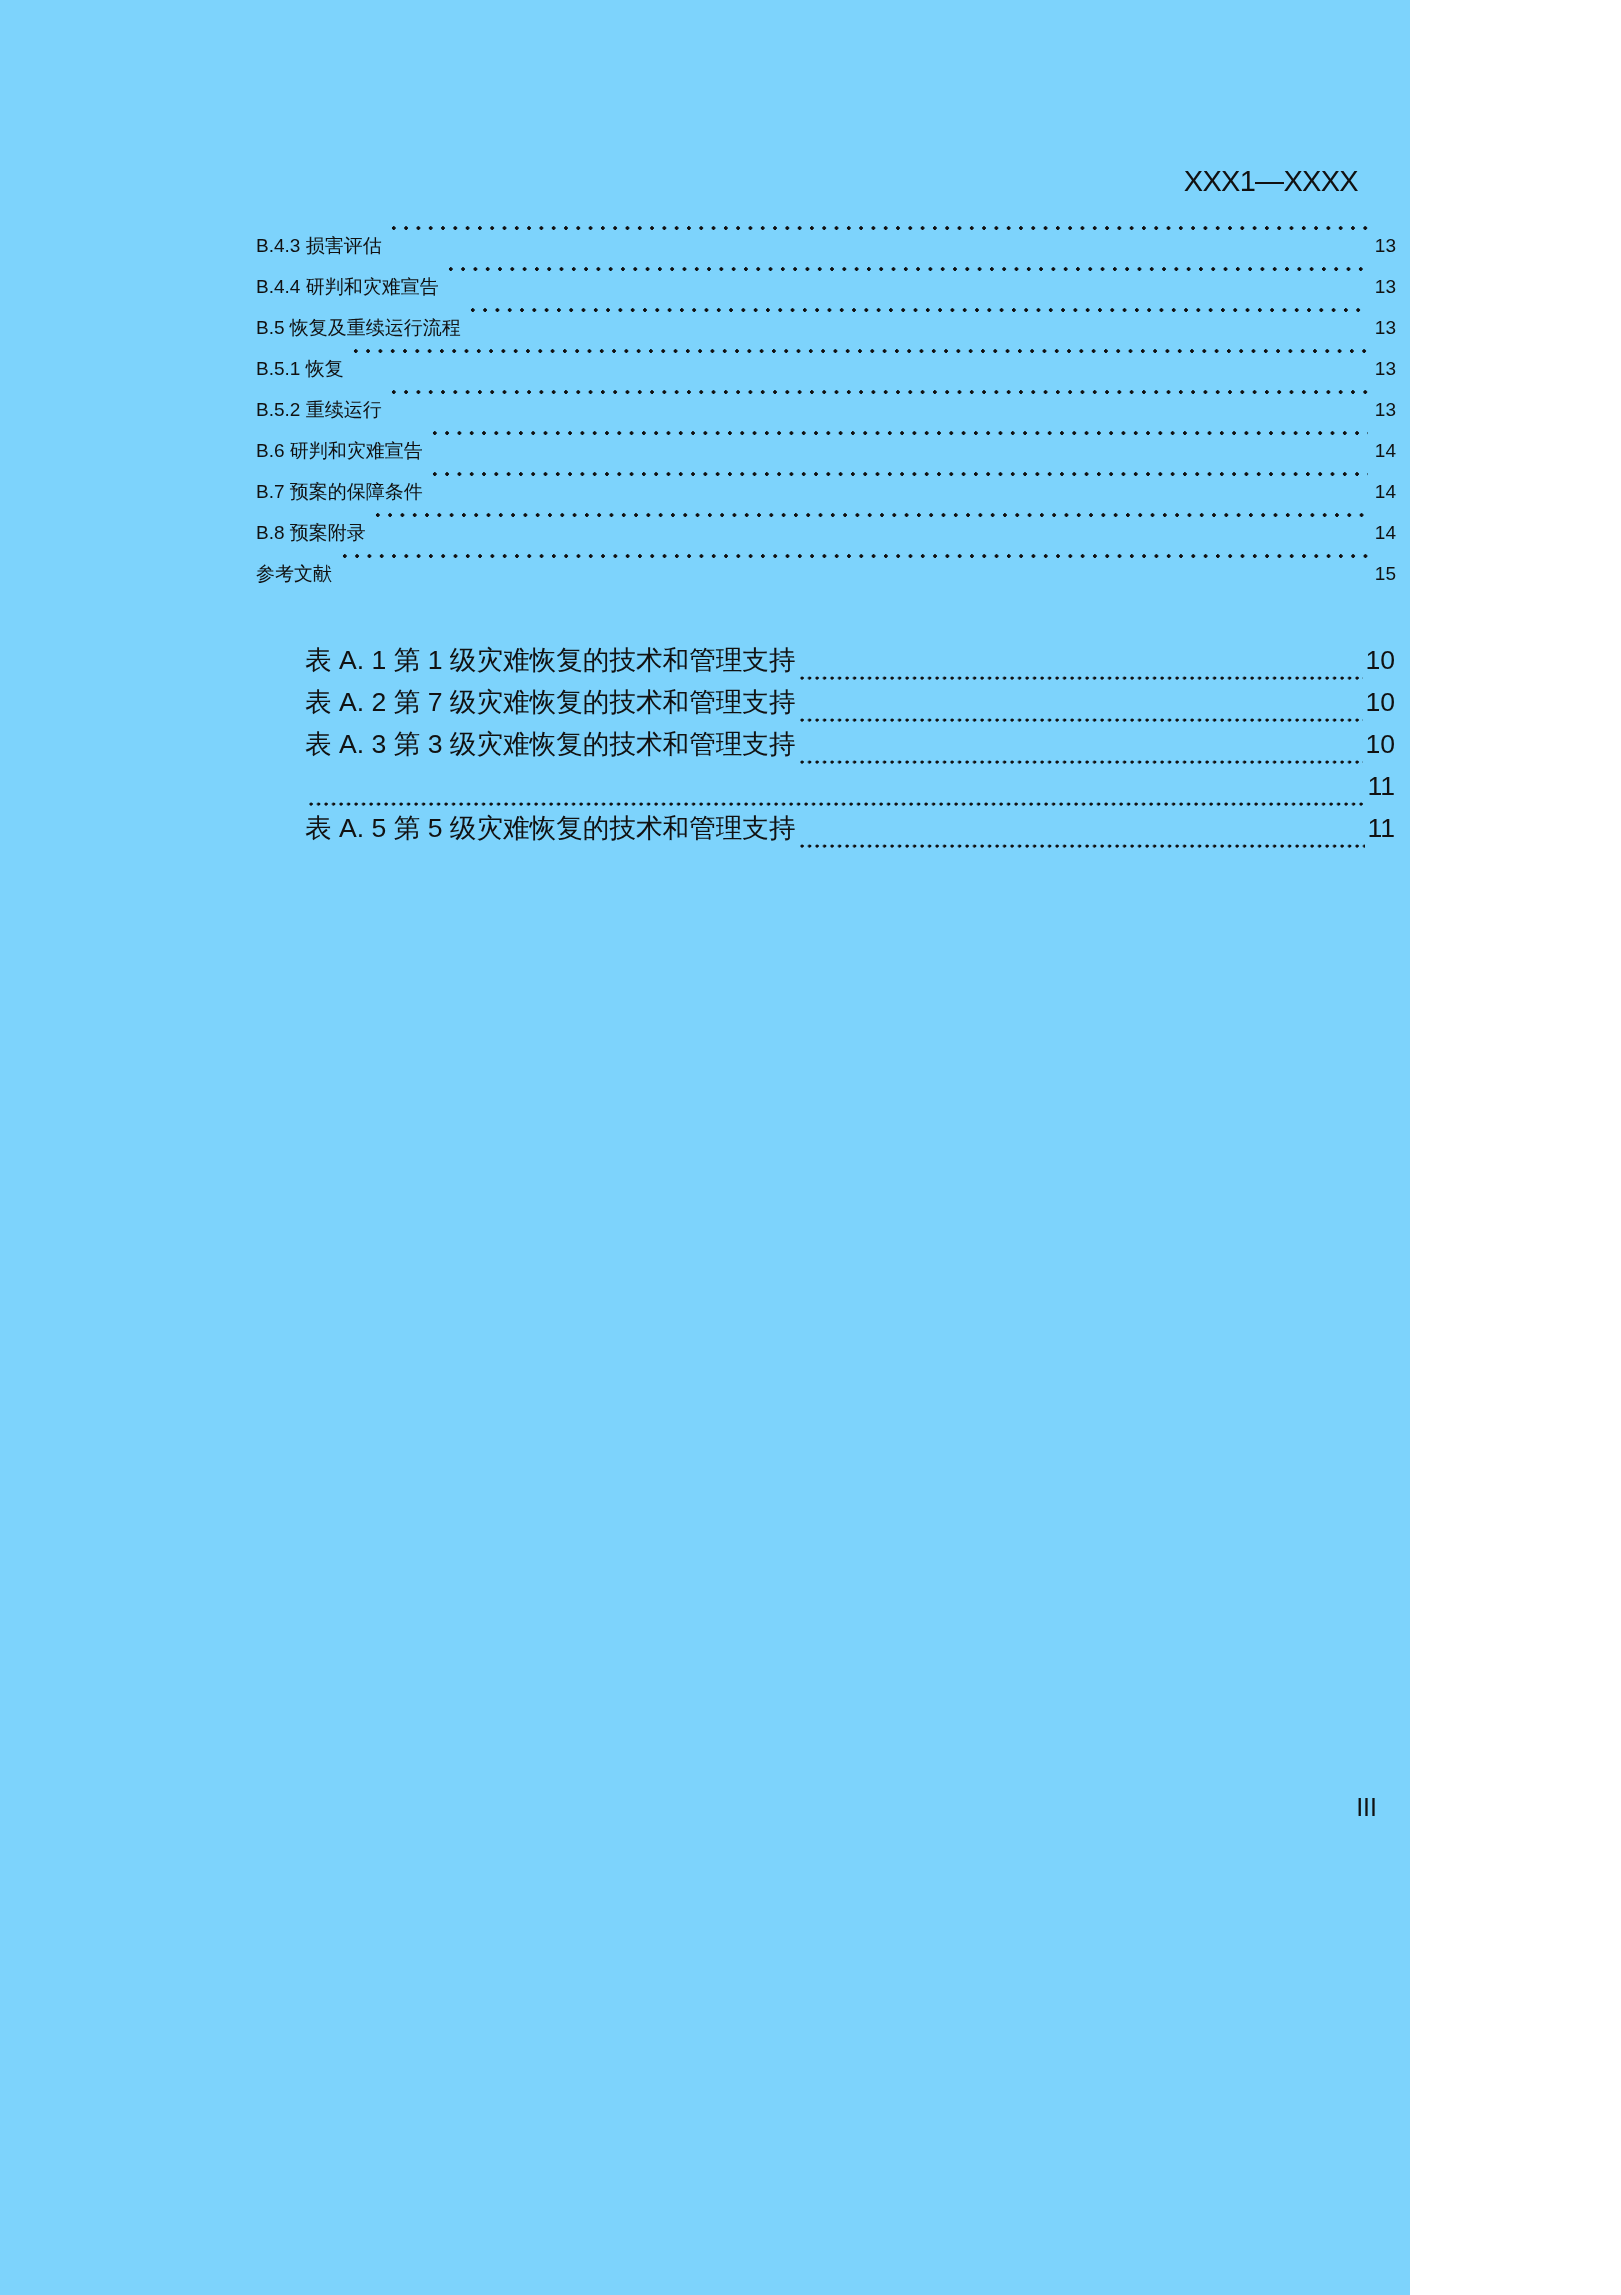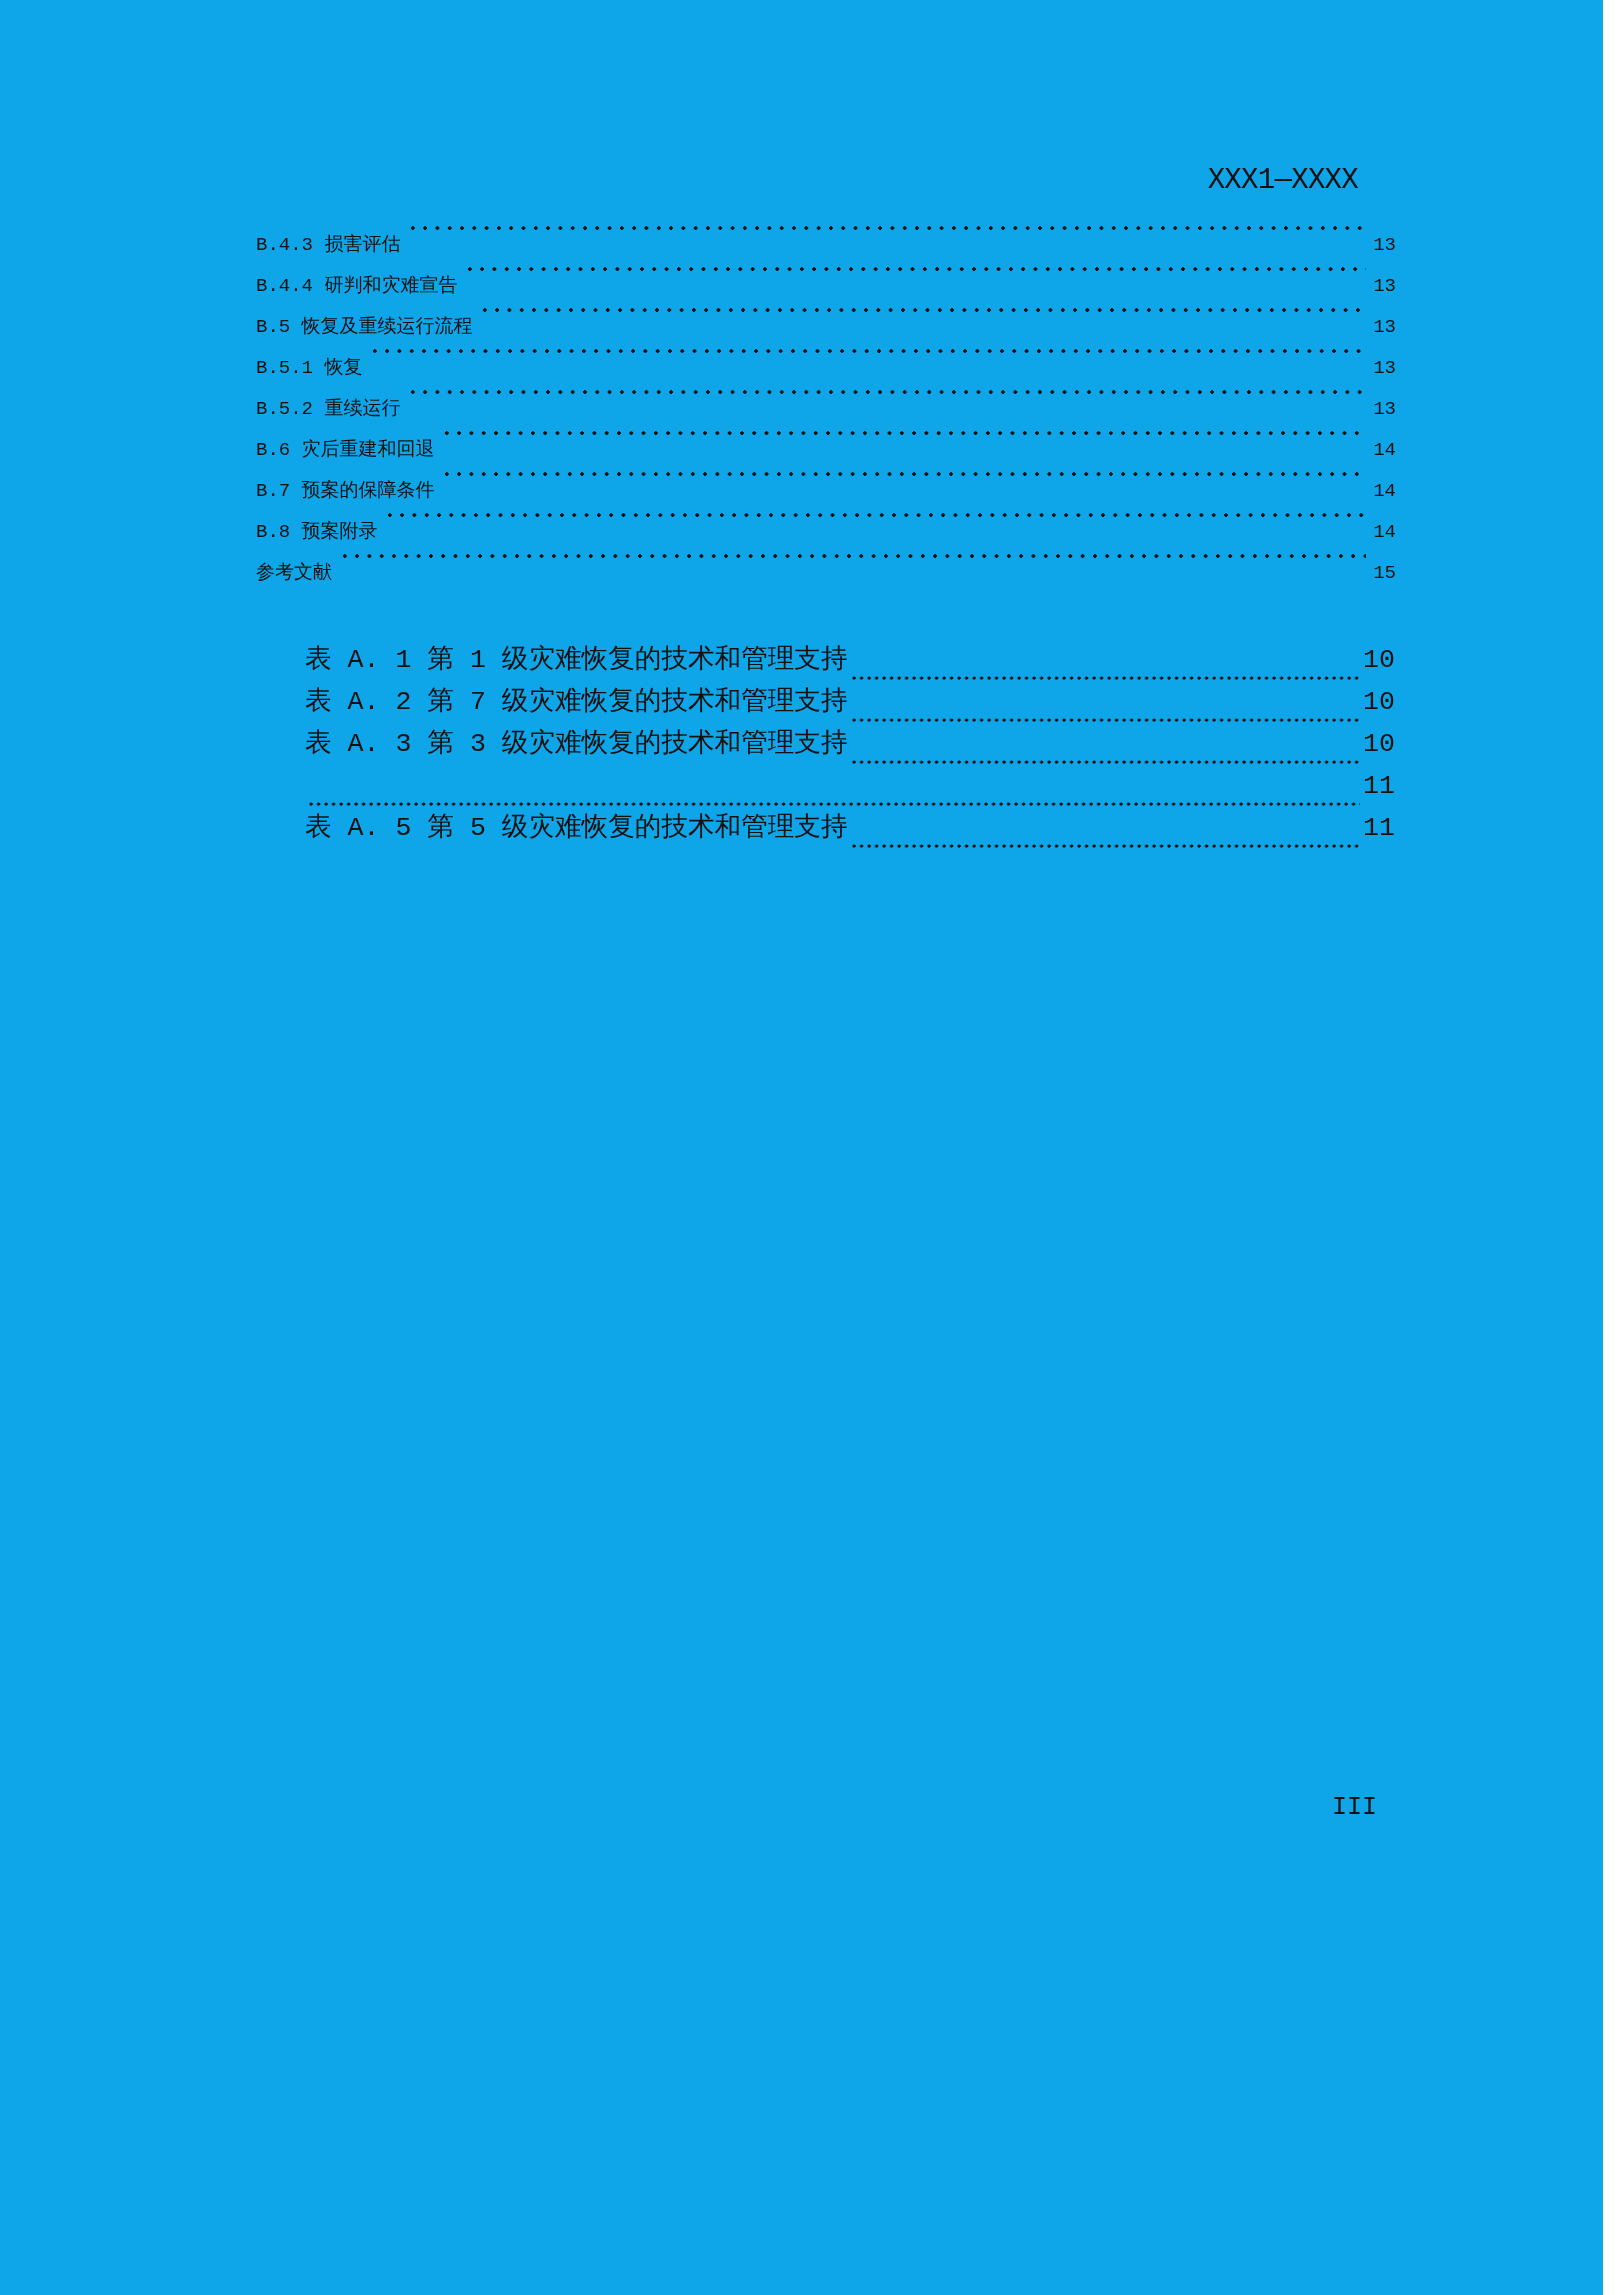--- a/index.html
+++ b/index.html
@@ -2,24 +2,24 @@
 <html style="font-size:11px"><head>
 <meta charset="utf-8">
 <style>
   html, body {
     margin: 0;
     padding: 0;
     background: #ffffff;
   }
   .page {
     position: relative;
-    width: 1603px;
+    width: 1410px;
     height: 2295px;
-    background: #0ea5e9;
-    font-family: Liberation Mono, monospace;
+    background: #7dd3fc;
+    font-family: Liberation Sans, sans-serif;
     color: #111111;
     overflow: hidden;
   }
 
   
   .doc-code {
     position: absolute;
     top: 164px;
     left: 0;
     width: 1358px;
@@ -126,21 +126,21 @@
       <span class="row-page">13</span>
     </div>
 
     <div class="toc-row">
       <span class="row-label">B.5.2 重续运行</span>
       <span class="leader"></span>
       <span class="row-page">13</span>
     </div>
 
     <div class="toc-row">
-      <span class="row-label">B.6 灾后重建和回退</span>
+      <span class="row-label">B.6 研判和灾难宣告</span>
       <span class="leader"></span>
       <span class="row-page">14</span>
     </div>
 
     <div class="toc-row">
       <span class="row-label">B.7 预案的保障条件</span>
       <span class="leader"></span>
       <span class="row-page">14</span>
     </div>
 

